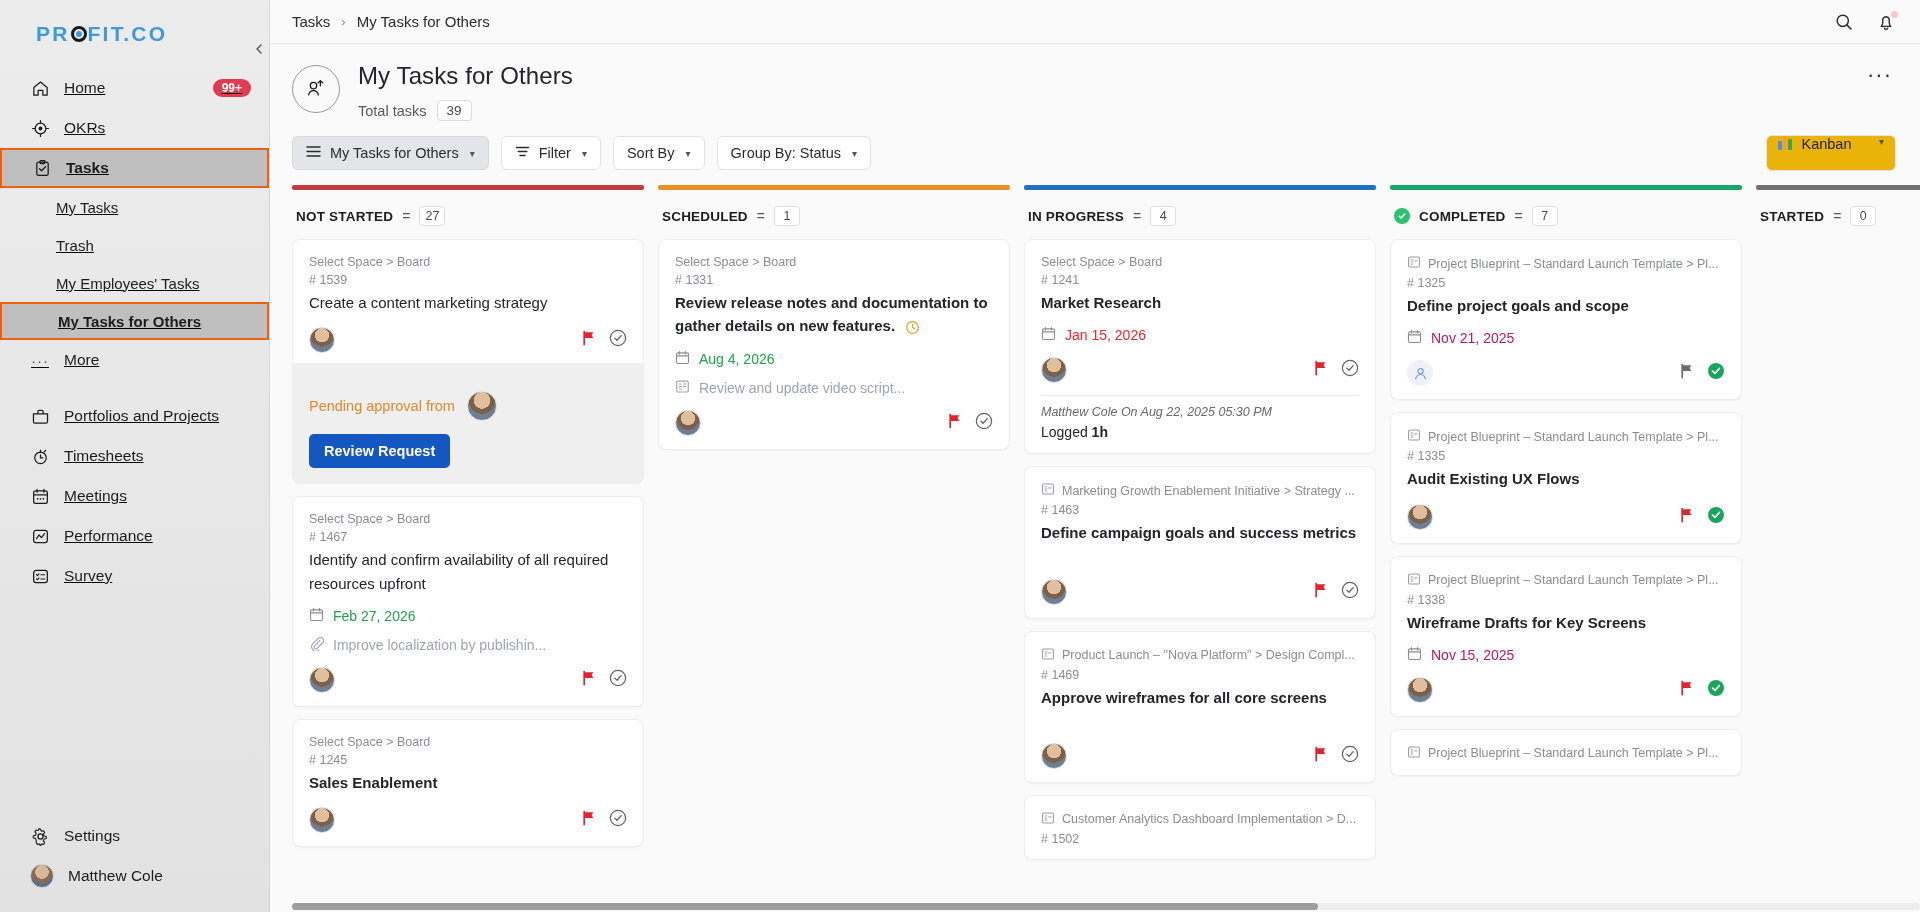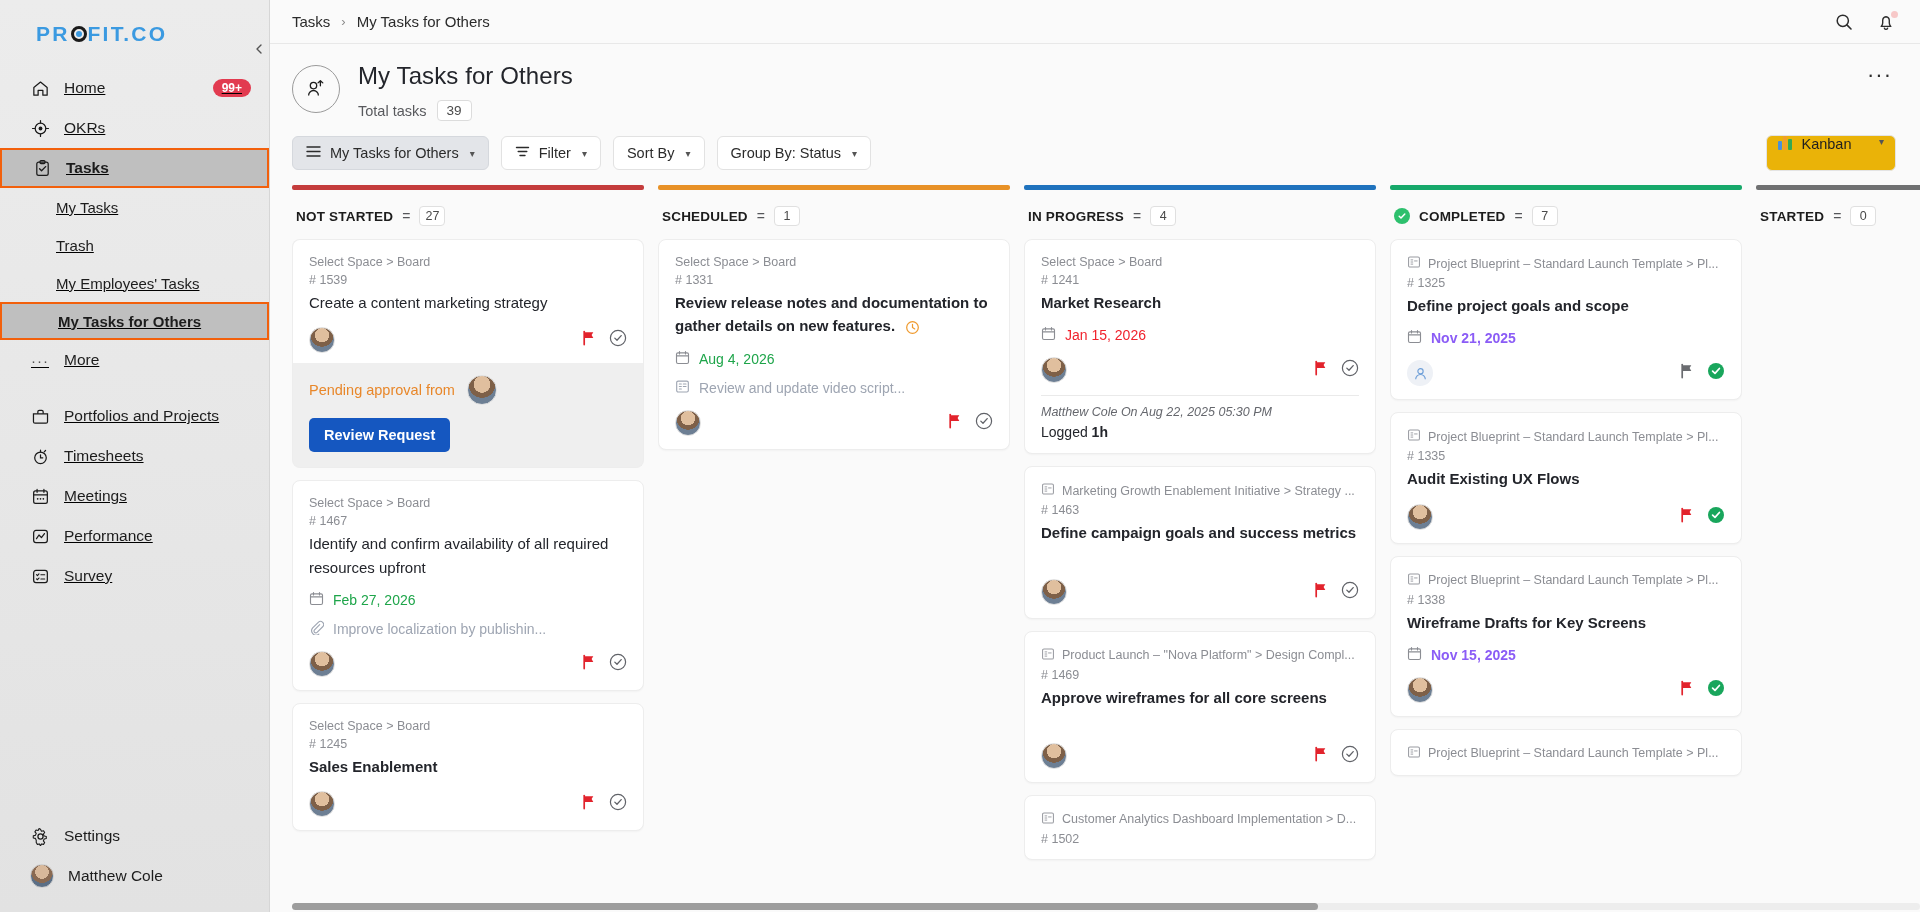--- a/index.html
+++ b/index.html
@@ -135,33 +135,33 @@
   .col-body { flex: 1; overflow: hidden; display: flex; flex-direction: column; gap: 12px; }
 
   .card {
     background: #fff; border: 1px solid #ededed; border-radius: 8px;
     padding: 15px 16px 13px 16px; cursor: pointer;
     box-shadow: 0 1px 2px rgba(0,0,0,0.035);
   }
   .card.attached { border-radius: 8px 8px 0 0; border-bottom: none; padding-bottom: 10px; }
   .card-foot-panel {
     background: #efefef; border: 1px solid #ededed; border-top: none;
-    border-radius: 0 0 8px 8px; padding: 12px 16px 15px 16px;
+    border-radius: 0 0 8px 8px; padding: 28px 16px 15px 16px;
   }
   .card-path {
     font-size: 12.5px; color: #8b8d93; display: flex; align-items: center; gap: 7px;
     white-space: nowrap; overflow: hidden; text-overflow: ellipsis;
   }
   .card-id { font-size: 12.5px; color: #8b8d93; margin-top: 4px; }
   .card-title { font-size: 15px; color: #23252b; line-height: 1.55; margin-top: 4px; font-weight: 400;}
   .card-title.bold { font-weight: 700; }
   .meta-row { display: flex; align-items: center; gap: 9px; margin-top: 12px; font-size: 14px; }
   .date-green { color: #1ea54a; }
   .date-red { color: #f0232d; }
-  .date-grey { color: #8b5cf6; font-weight: bold; }
+  .date-grey { color: #be185d; }
   .sub-ref { display: flex; align-items: center; gap: 9px; margin-top: 11px; font-size: 14px; color: #9ea5b2;
     white-space: nowrap; overflow:hidden; text-overflow: ellipsis; }
   .card-bottom { display: flex; align-items: center; margin-top: 13px; }
   .avatar-md {
     width: 26px; height: 26px; border-radius: 50%; flex: 0 0 26px;
     background: radial-gradient(circle at 50% 30%, #e0bf9e 0 34%, #7e6048 35% 55%, #6d7f94 56% 100%);
     border: 1px solid #e0e0e0;
   }
   .avatar-blank {
     width: 26px; height: 26px; border-radius: 50%; flex: 0 0 26px;

